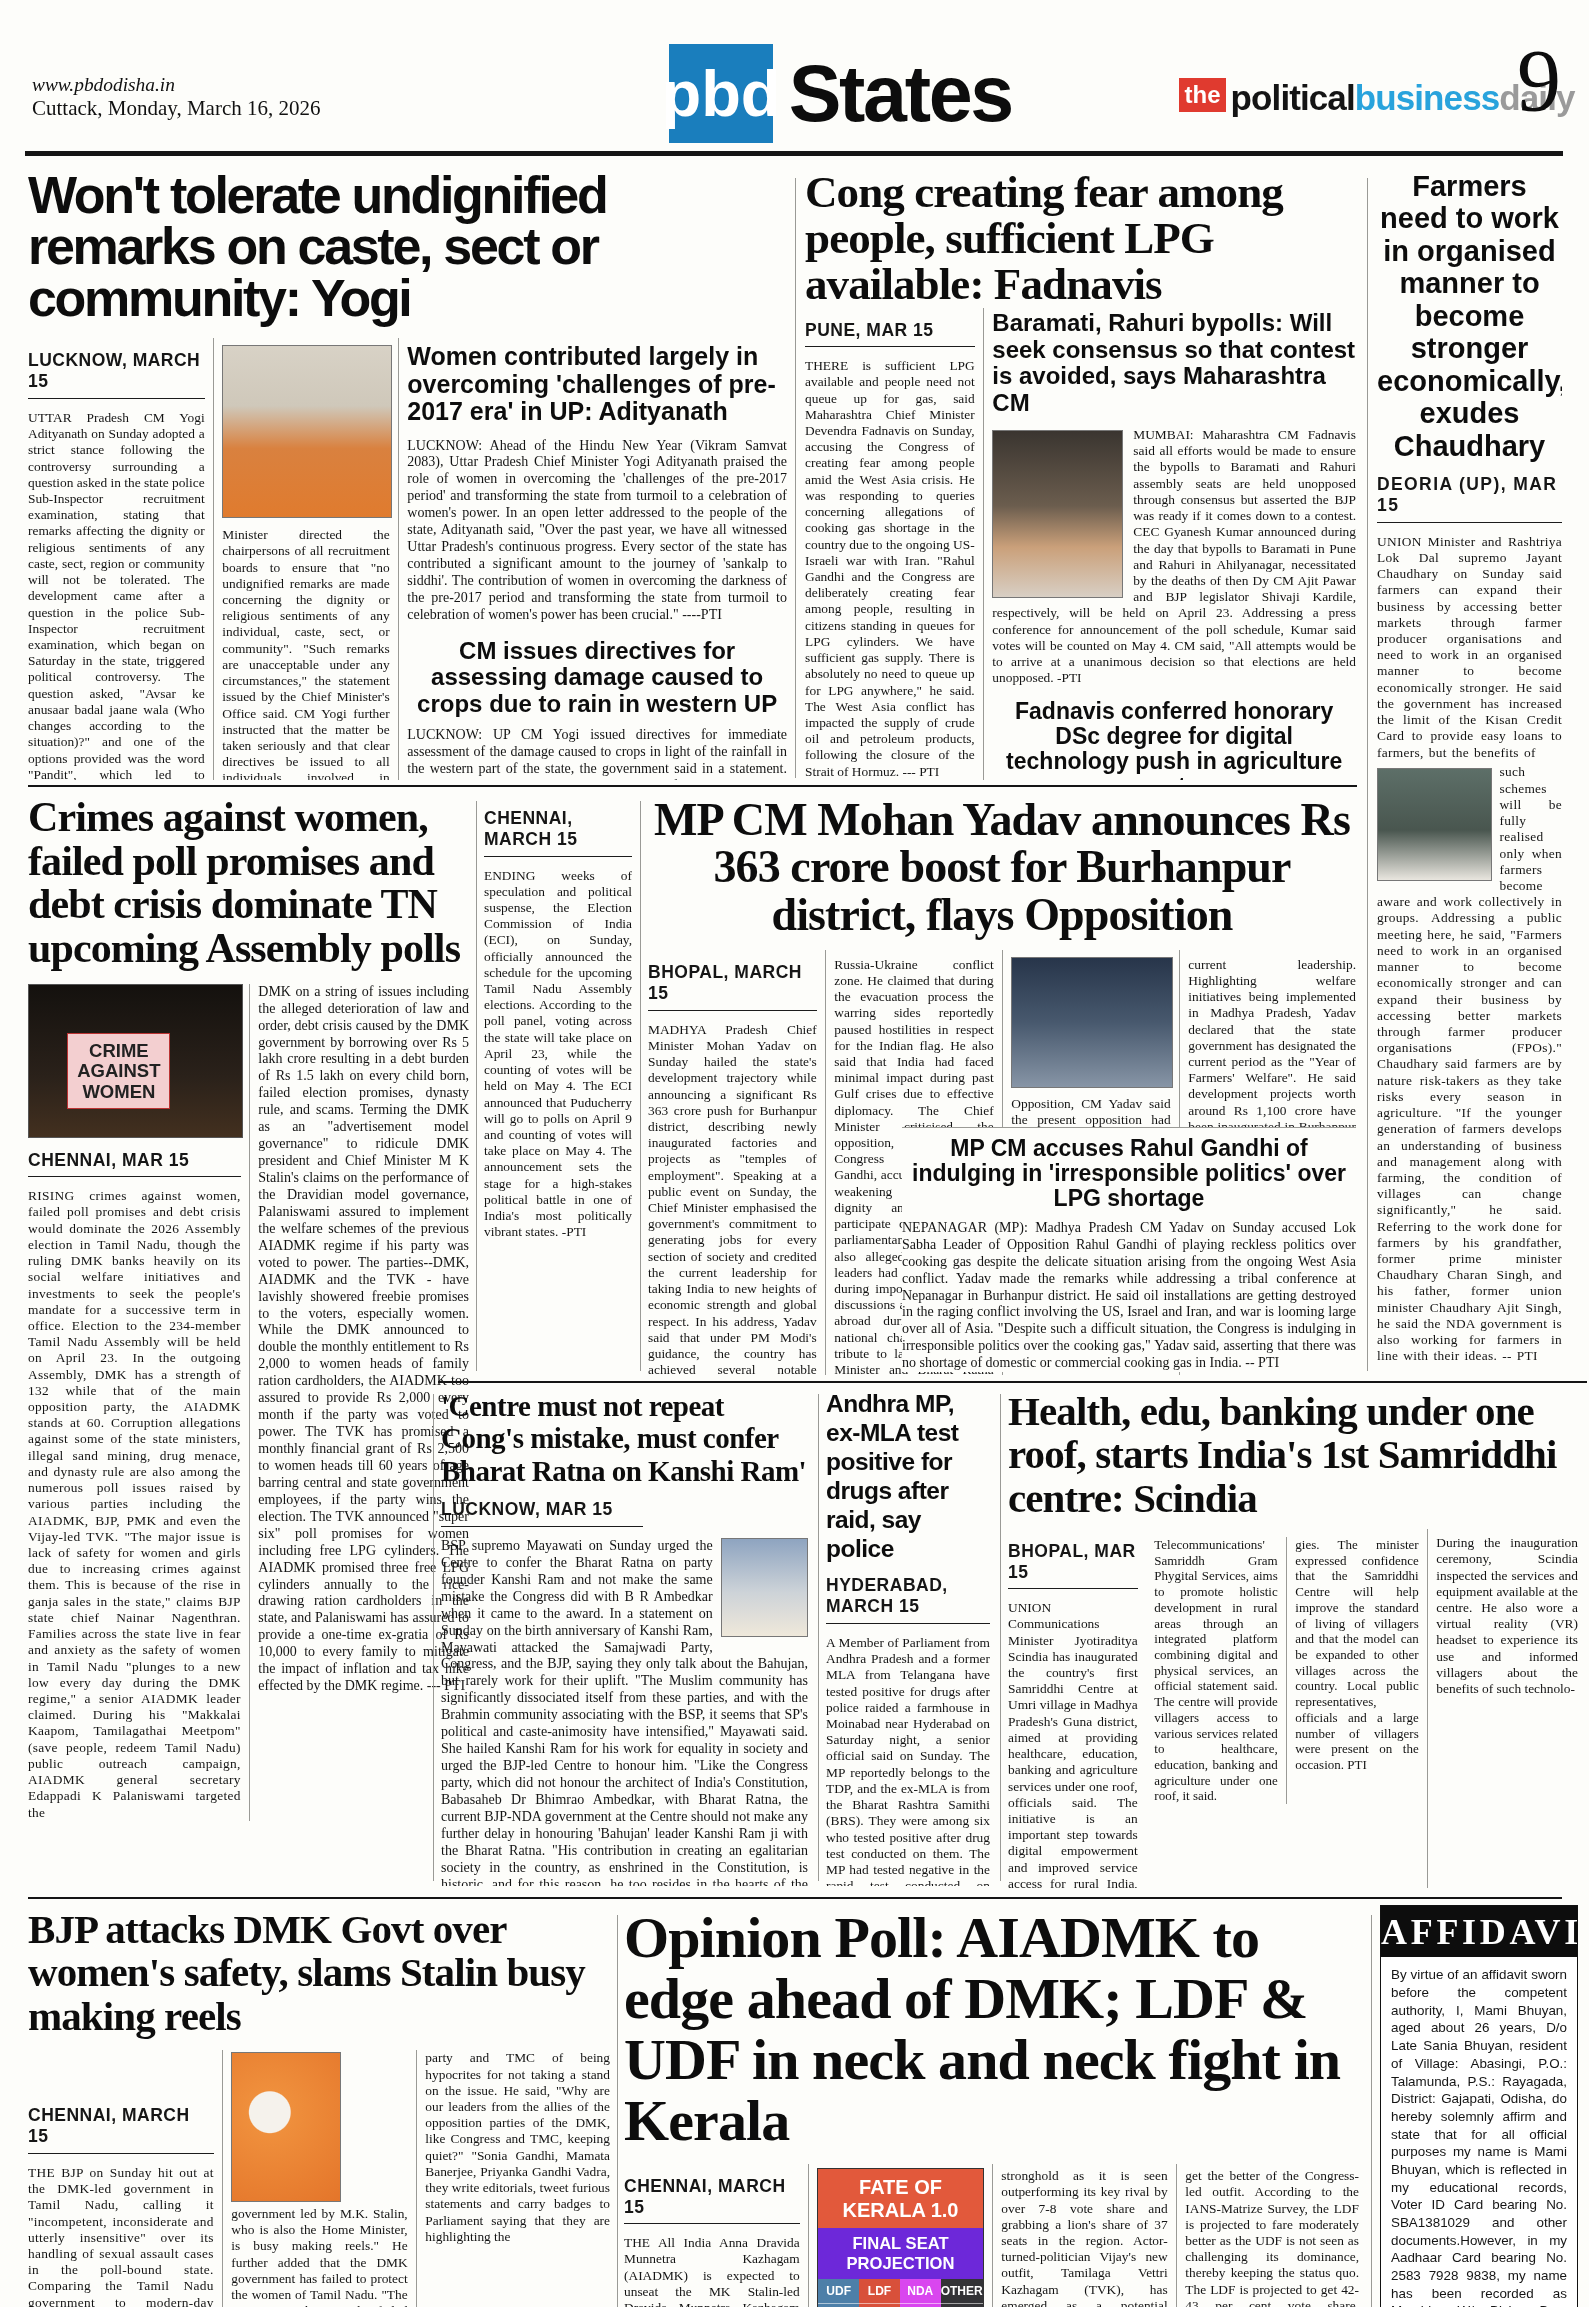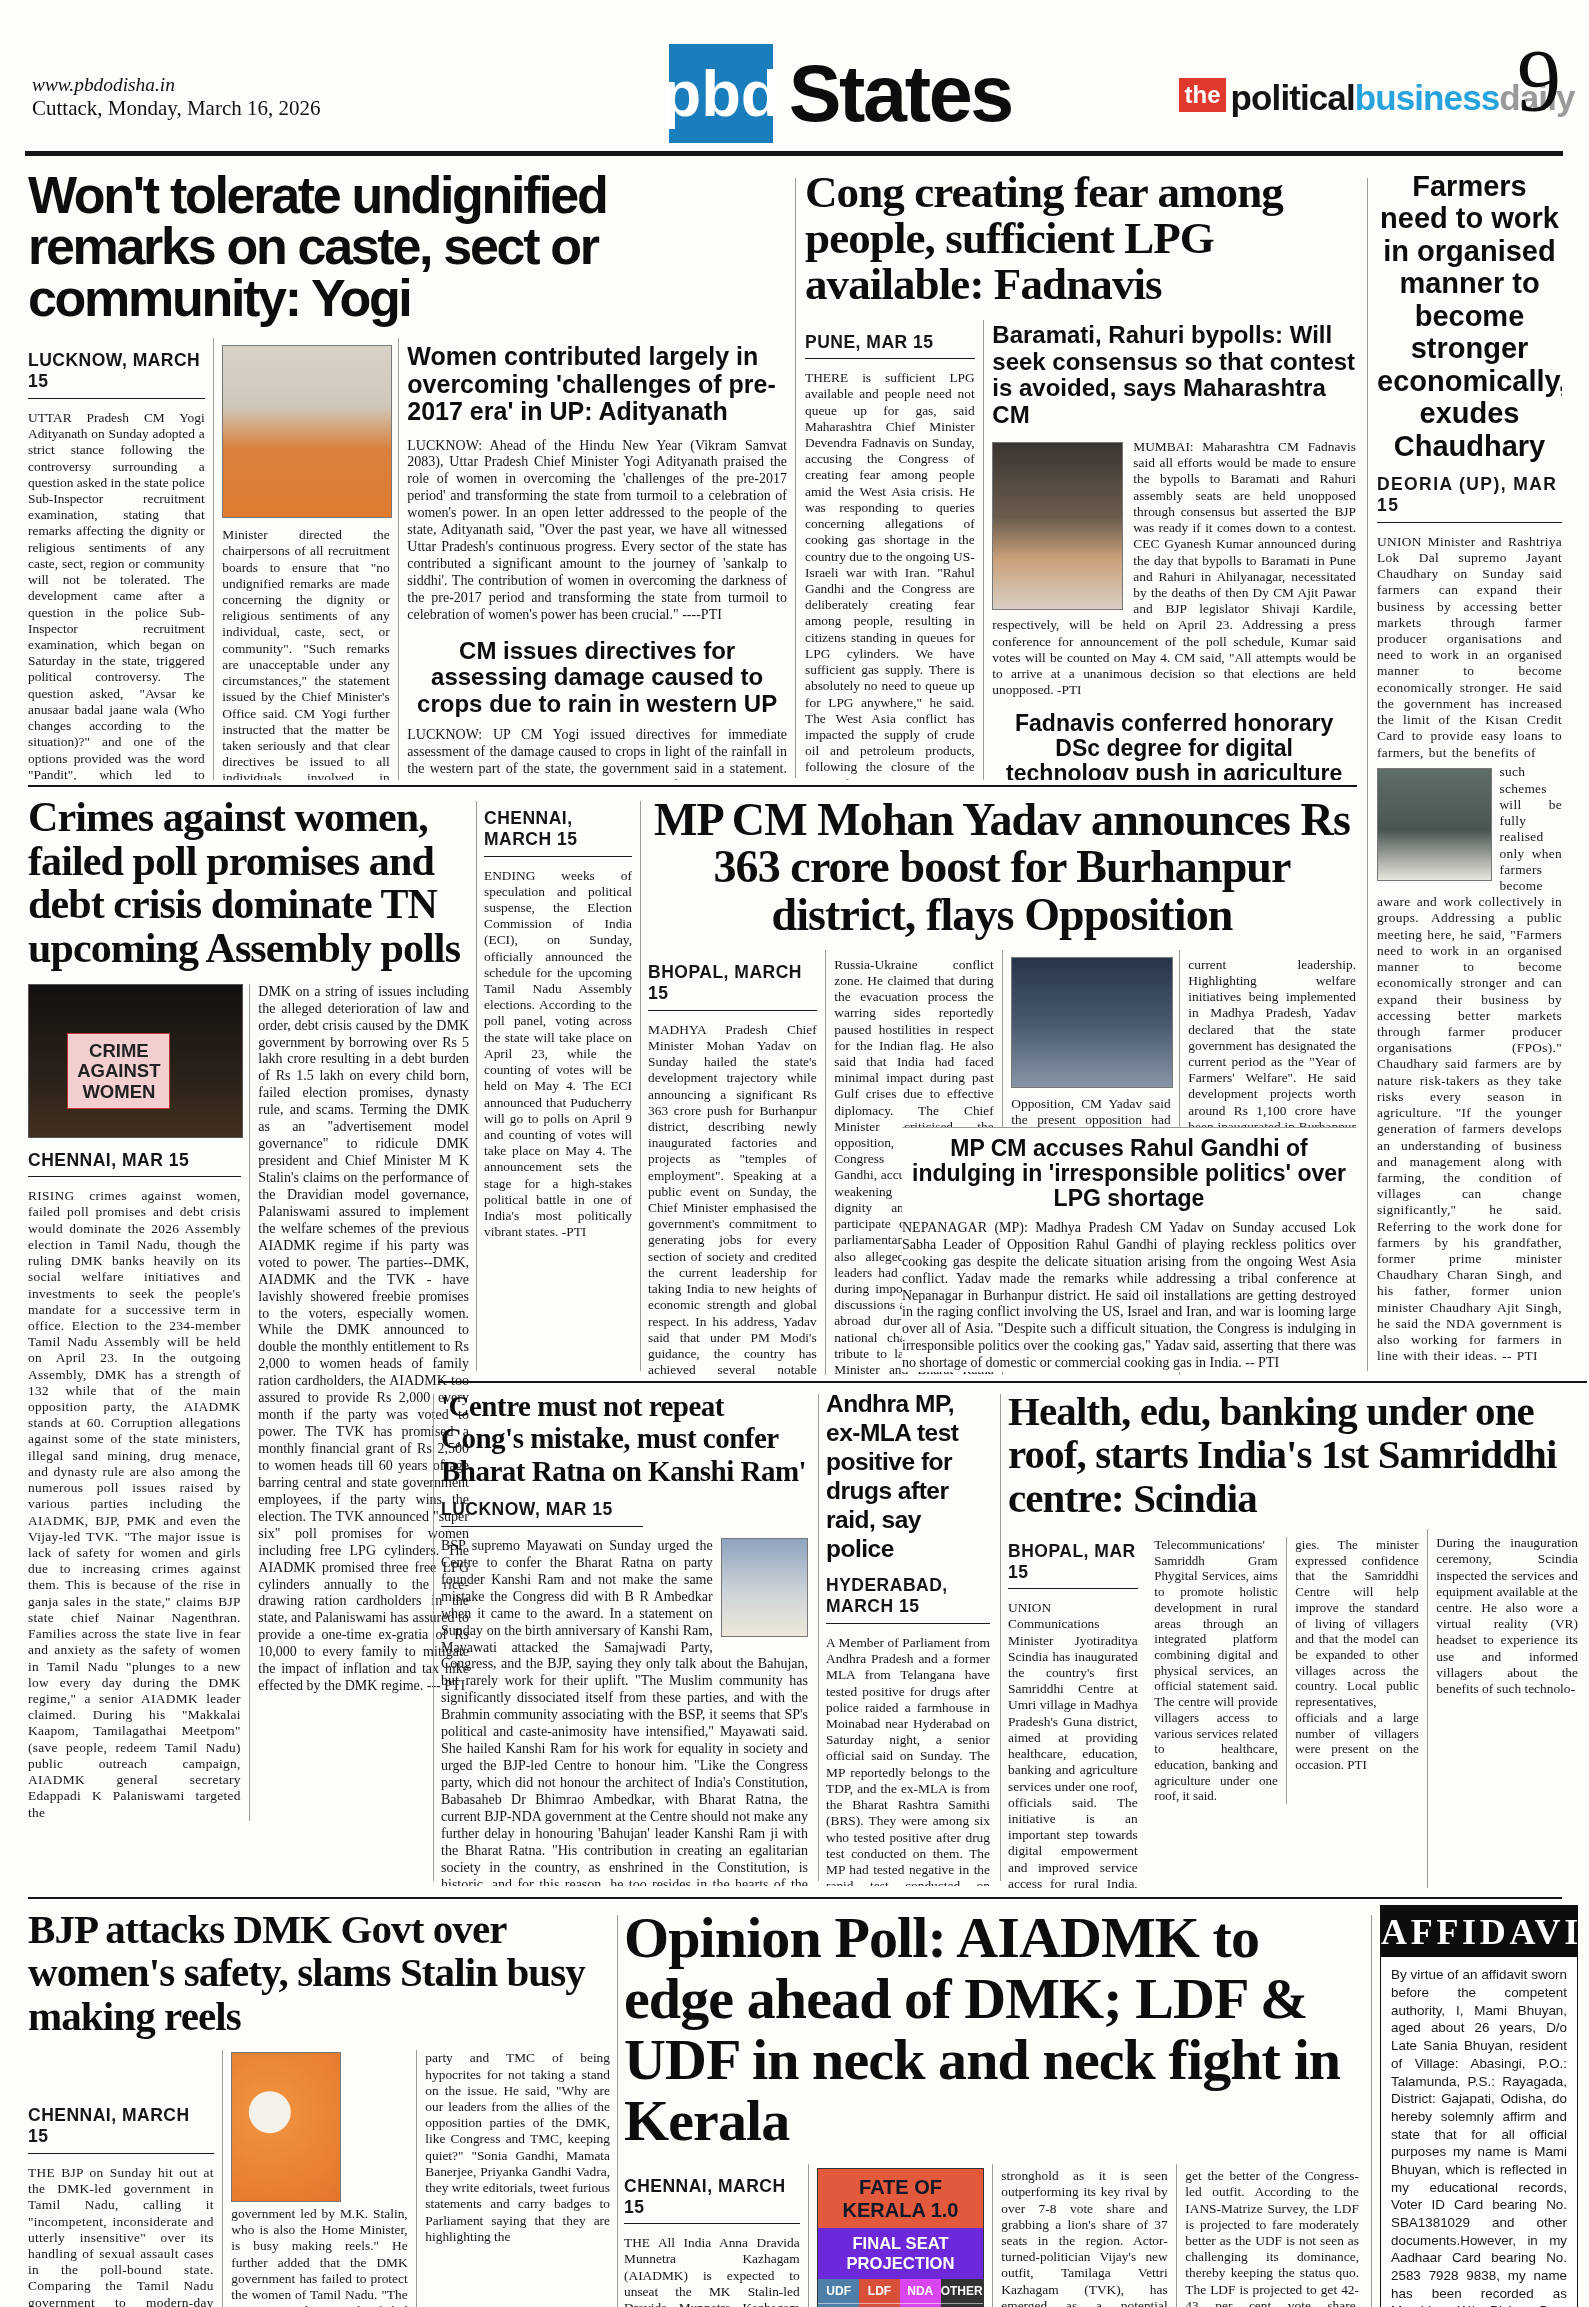--- a/index.html
+++ b/index.html
@@ -33,21 +33,21 @@
   .ph-sam{background:linear-gradient(180deg,#cfd8da 0%,#9aa9a4 40%,#5d6a61 100%);}
   .ph-bjp{background:radial-gradient(circle at 35% 40%,#f5f2ec 0%,#f5f2ec 18%,#ef8f3c 19%,#e4752a 100%);}
   .placard{position:absolute;left:18%;top:32%;width:92px;background:#f3cfd0;border:1.8px solid #b33;
            padding:6.5px 4.6px;font-family:"Liberation Sans",sans-serif;font-weight:700;font-size:18.5px;
            line-height:1.1;color:#222;text-align:center;}
   .samsign{position:absolute;left:26%;top:8%;width:152px;background:#fbfbf7;border:0.9px solid #ccc;
            padding:7.4px 5.5px;text-align:center;}
   .samsign .hn{font-family:"Liberation Sans",sans-serif;font-weight:700;font-size:24px;color:#1d3f8f;}
   .samsign .hn2{font-family:"Liberation Sans",sans-serif;font-size:10px;color:#c0392b;margin-top:3.7px;}
   .ig{border:0.9px solid #333;}
-  .ig-title{background:#e2593b;color:#0f172a;font-family:"Liberation Sans",sans-serif;font-weight:700;
+  .ig-title{background:#e2593b;color:#ffffff;font-family:"Liberation Sans",sans-serif;font-weight:700;
             font-size:20px;text-align:center;padding:6.5px 0;}
   .ig-sub{background:#6d28d9;color:#fff;font-family:"Liberation Sans",sans-serif;font-weight:700;
           font-size:16.6px;text-align:center;padding:5.5px 0;}
   .ig-grid{display:flex;}
   .ig-cell{flex:1;text-align:center;}
   .ig-party{color:#fff;font-family:"Liberation Sans",sans-serif;font-weight:700;font-size:12px;
             padding:5px 0;border-bottom:0.9px solid rgba(255,255,255,.55);}
   .ig-seats{color:#fff;font-family:"Liberation Sans",sans-serif;font-weight:700;font-size:36px;
             padding:3.7px 0 5.5px 0;}
   .c-udf{background:#4d7fa8;}
@@ -116,21 +116,21 @@
         <div class="subhead" style="font-size:25px;margin:4.6px 0 12px 0;">Women contributed largely in overcoming 'challenges of pre-2017 era' in UP: Adityanath</div>
         <div class="body-text" style="font-size:14px;">LUCKNOW: Ahead of the Hindu New Year (Vikram Samvat 2083), Uttar Pradesh Chief Minister Yogi Adityanath praised the role of women in overcoming the 'challenges of the pre-2017 period' and transforming the state from turmoil to a celebration of women's power. In an open letter addressed to the people of the state, Adityanath said, "Over the past year, we have all witnessed Uttar Pradesh's continuous progress. Every sector of the state has contributed a significant amount to the journey of 'sankalp to siddhi'. The contribution of women in overcoming the darkness of the pre-2017 period and transforming the state from turmoil to celebration of women's power has been crucial."  ----PTI</div>
         <div class="subhead" style="font-size:24px;margin:14px 0 10px 0;text-align:center;">CM issues directives for assessing damage caused to crops due to rain in western UP</div>
         <div class="body-text" style="font-size:14px;">LUCKNOW: UP CM Yogi issued directives for immediate assessment of the damage caused to crops in light of the rainfall in the western part of the state, the government said in a statement. "District magistrates must go out in the field to ensure an immediate assessment of the damage being caused to crops. The relief commissioner shall maintain direct coordination with field-level officials," CMh directed. He also instructed that upon receiving the assessment of the crop damage, arrangements must be ensured for the timely distribution of compensation. -PTI</div>
       </div>
     </div>
   </div>
 
   <div class="article" style="left:805px;top:170px;width:551px;height:610px;">
     <h1 class="hl-serif" style="font-size:45px;line-height:1.02;letter-spacing:-0.9px;">Cong creating fear among people, sufficient LPG available: Fadnavis</h1>
-    <div class="cols" style="margin-top:12px;">
+    <div class="cols" style="">
       <div class="col" style="width:178px;">
         <div class="dateline">PUNE, MAR 15</div>
         <div class="body-text">THERE is sufficient LPG available and people need not queue up for gas, said Maharashtra Chief Minister Devendra Fadnavis on Sunday, accusing the Congress of creating fear among people amid the West Asia crisis. He was responding to queries concerning allegations of cooking gas shortage in the country due to the ongoing US-Israeli war with Iran. "Rahul Gandhi and the Congress are deliberately creating fear among people, resulting in citizens standing in queues for LPG cylinders. We have sufficient gas supply. There is absolutely no need to queue up for LPG anywhere," he said. The West Asia conflict has impacted the supply of crude oil and petroleum products, following the closure of the Strait of Hormuz.  --- PTI</div>
       </div>
       <div class="col" style="flex:1;">
         <div class="subhead" style="font-size:24px;margin:2.8px 0 11px 0;">Baramati, Rahuri bypolls: Will seek consensus so that contest is avoided, says Maharashtra CM</div>
         <div class="body-text">
           <div class="ph ph-fad" style="float:left;width:129px;height:166px;margin:2.8px 10px 3.7px 0;border:0.9px solid #777;"></div>
           <span>MUMBAI: Maharashtra CM Fadnavis said all efforts would be made to ensure the bypolls to Baramati and Rahuri assembly seats are held unopposed through consensus but asserted the BJP was ready if it comes down to a contest. CEC Gyanesh Kumar announced during the day that bypolls to Baramati in Pune and Rahuri in Ahilyanagar, necessitated by the deaths of then Dy CM Ajit Pawar and BJP legislator Shivaji Kardile, respectively, will be held on April 23. Addressing a press conference for announcement of the poll schedule, Kumar said votes will be counted on May 4. CM said, "All attempts would be to arrive at a unanimous decision so that elections are held unopposed.  -PTI</span>
         </div>

